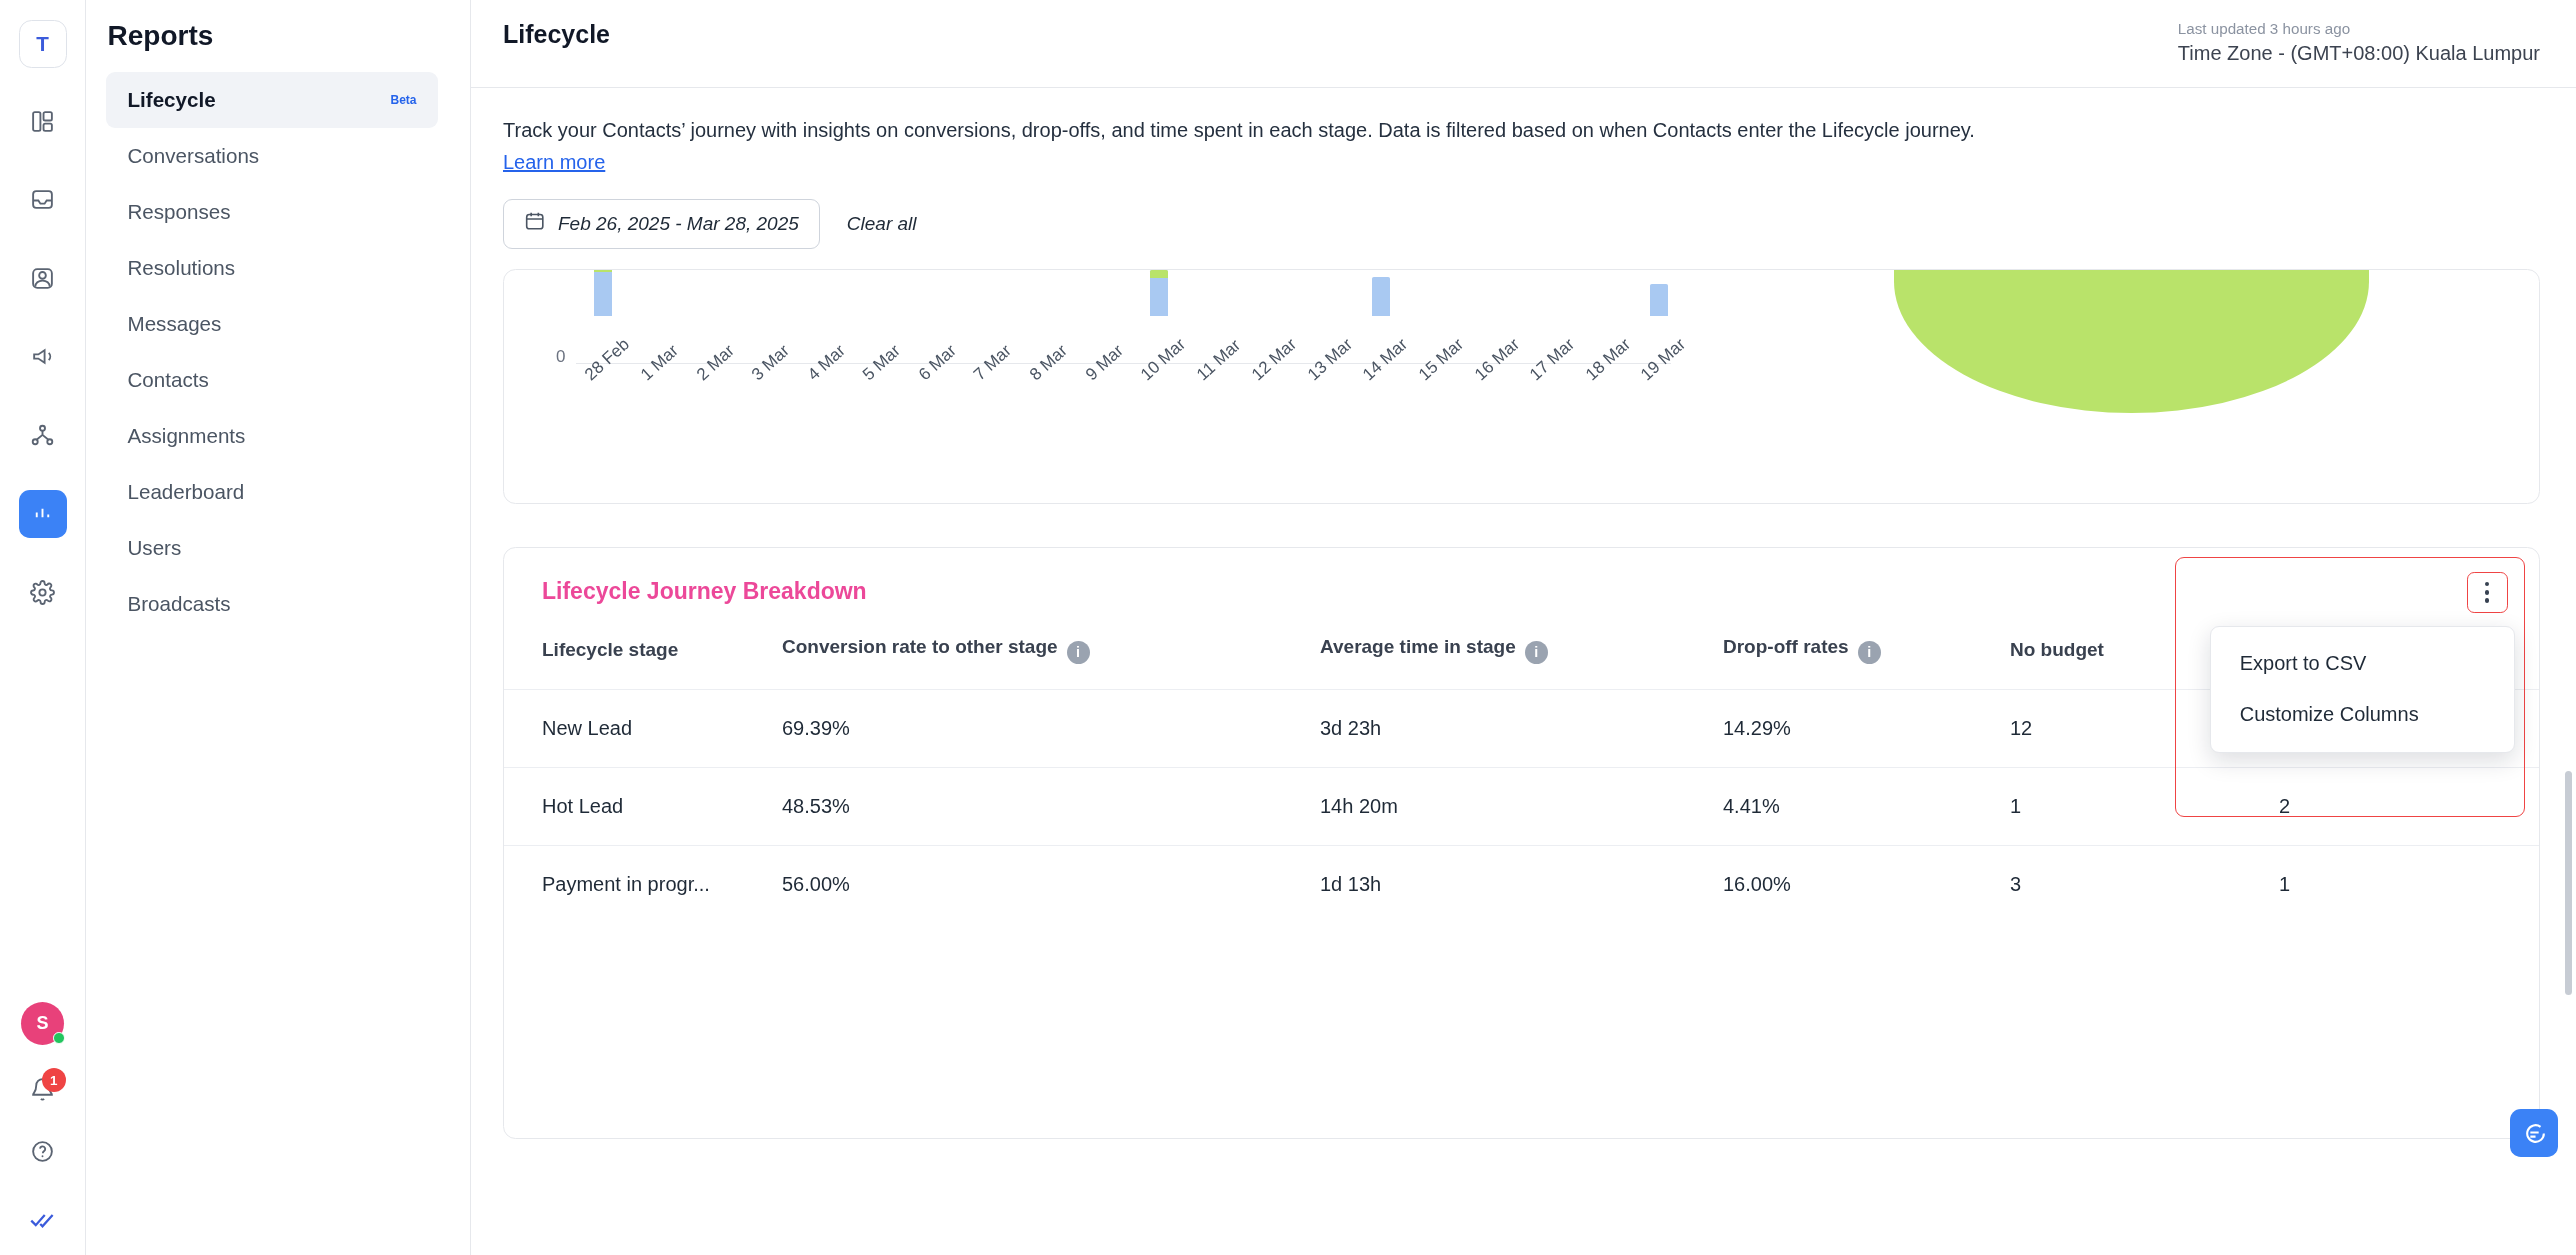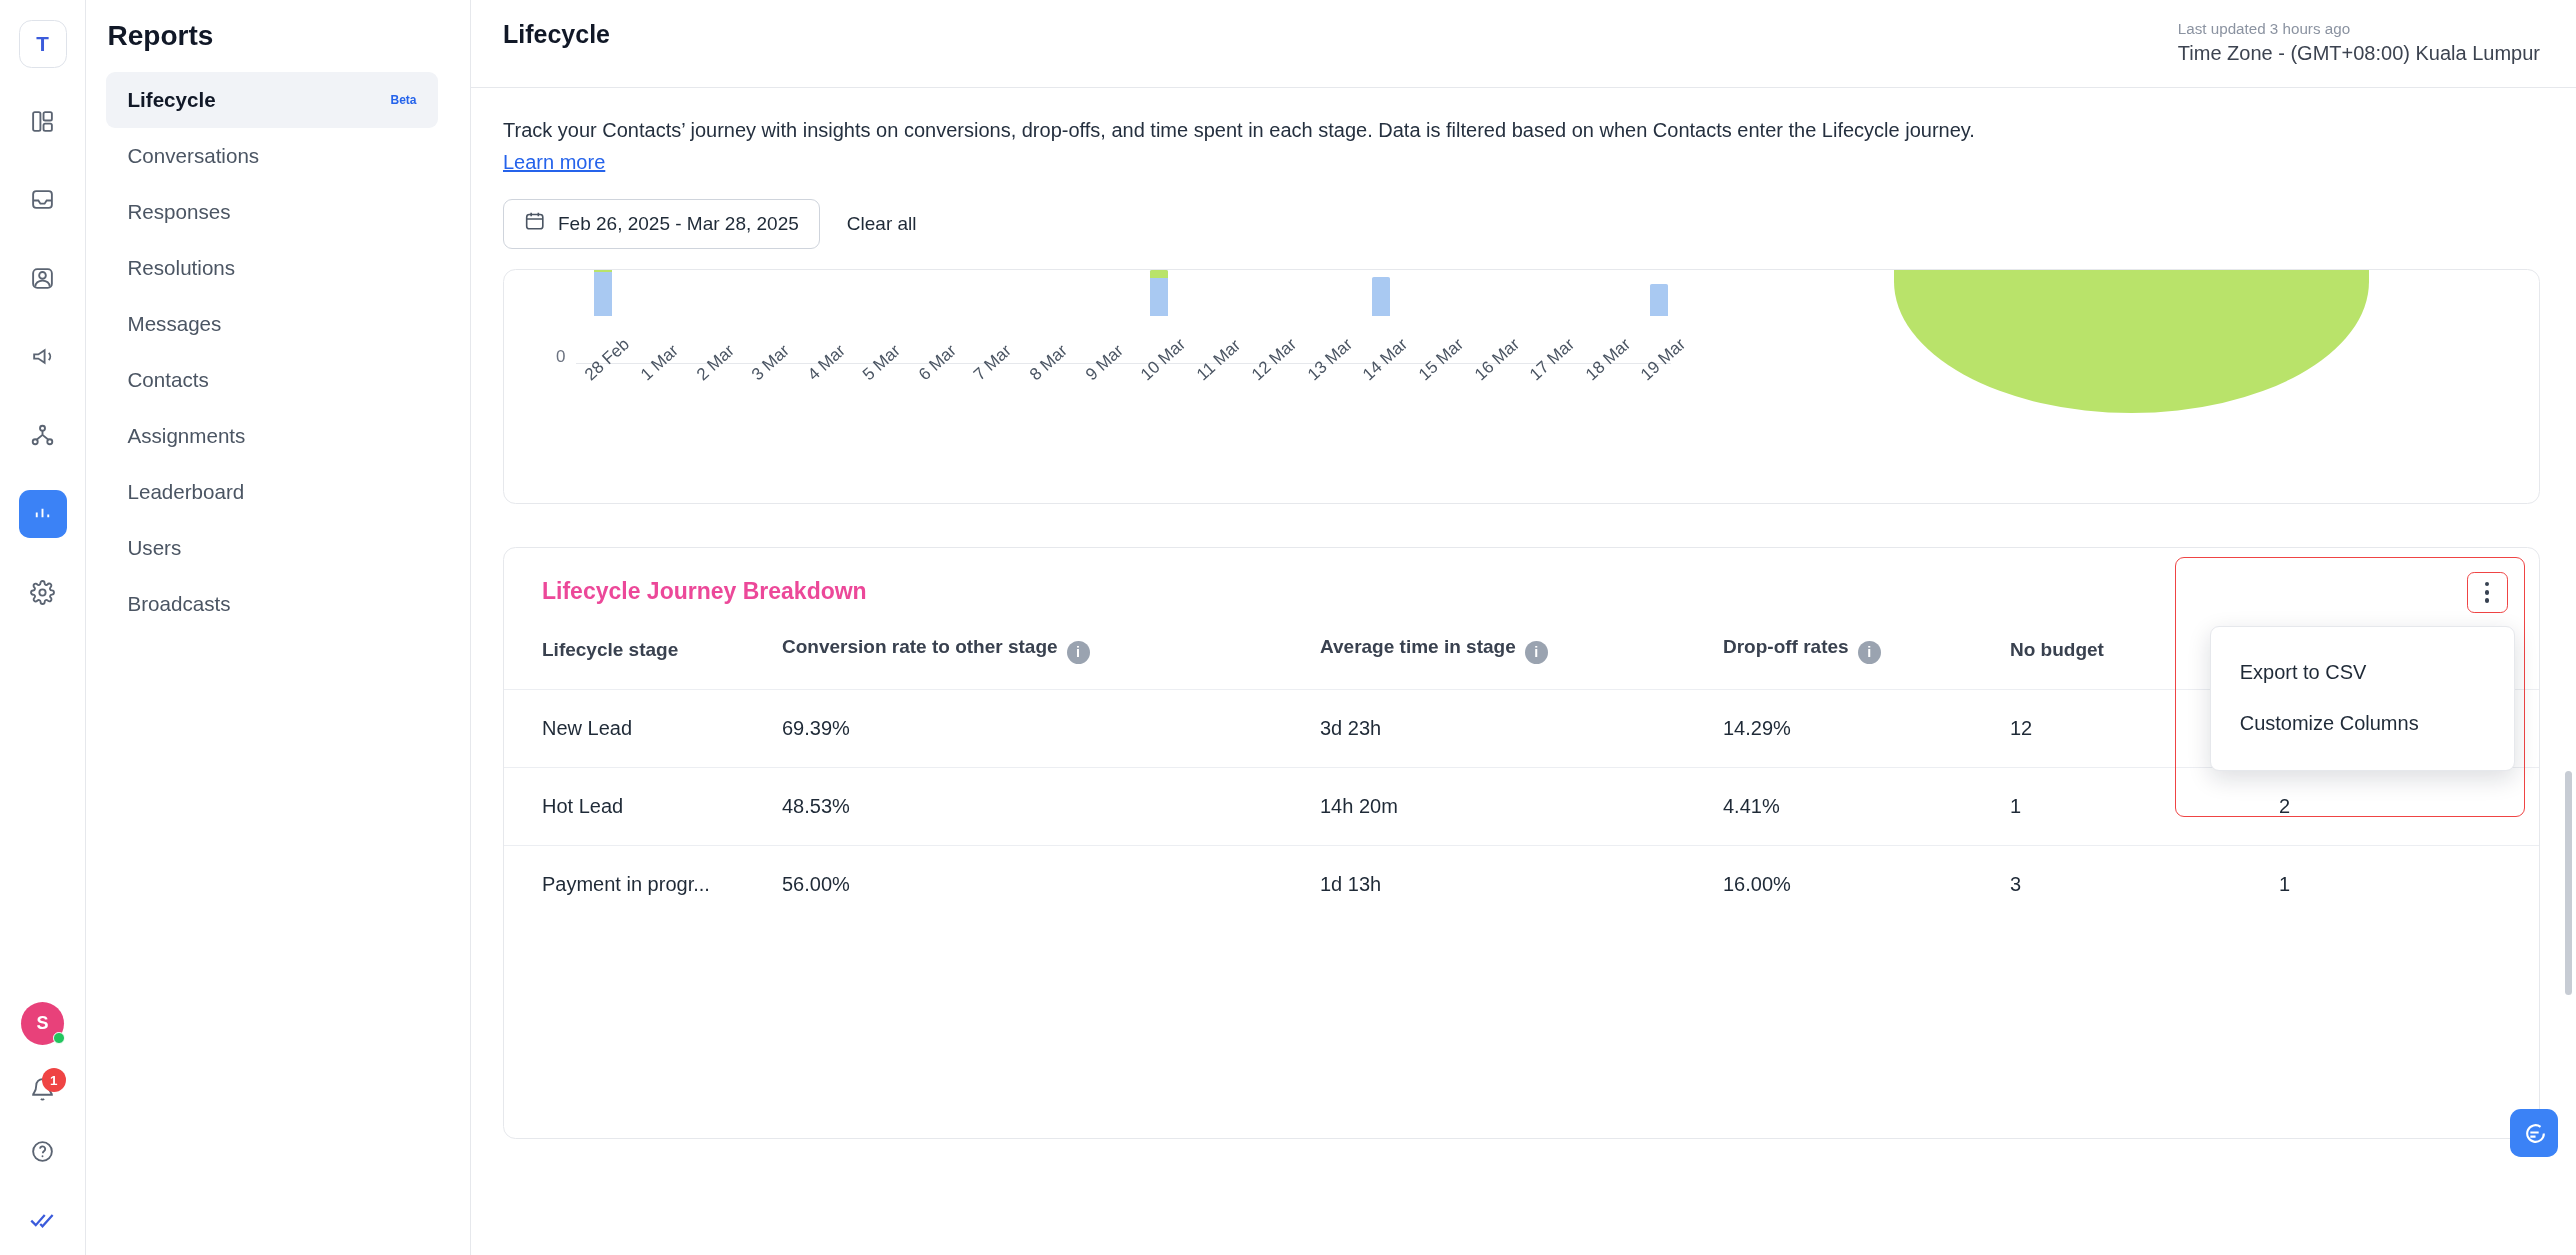--- a/index.html
+++ b/index.html
@@ -129,20 +129,21 @@
     font-size: 20px;
     color: #2563eb;
     margin-bottom: 25px;
     display: inline-block;
   }
   .filterbar {
     display: flex;
     align-items: center;
     gap: 27px;
     margin-bottom: 20px;
+    font-style: italic;
   }
   .daterange {
     display: flex; align-items: center; gap: 12.5px;
     border: 0.9px solid #cfd4dc;
     border-radius: 9px;
     height: 50px;
     padding: 0 20px;
     font-size: 19px;
     color: #1f2a37;
     background: #fff;
@@ -238,21 +239,21 @@
   .kebab-btn .dots { display:flex; flex-direction:column; gap:3.6px; }
   .kebab-btn .dots i { width: 4.5px; height: 4.5px; background:#374151; border-radius:50%; display:block; }
   .menu {
     position: absolute;
     right: 9px; top: 68px;
     width: 305px;
     background: #fff;
     border: 0.9px solid #e6e8ec;
     border-radius: 9px;
     box-shadow: 0 7.2px 23px rgba(16,24,40,.14);
-    padding: 20px 0;
+    padding: 11px 0;
   }
   .menu-item {
     padding: 14.3px 29px;
     font-size: 20px;
     color: #1f2a37;
   }
 
   table { width: 100%; border-collapse: collapse; }
   thead th {
     text-align: left;

